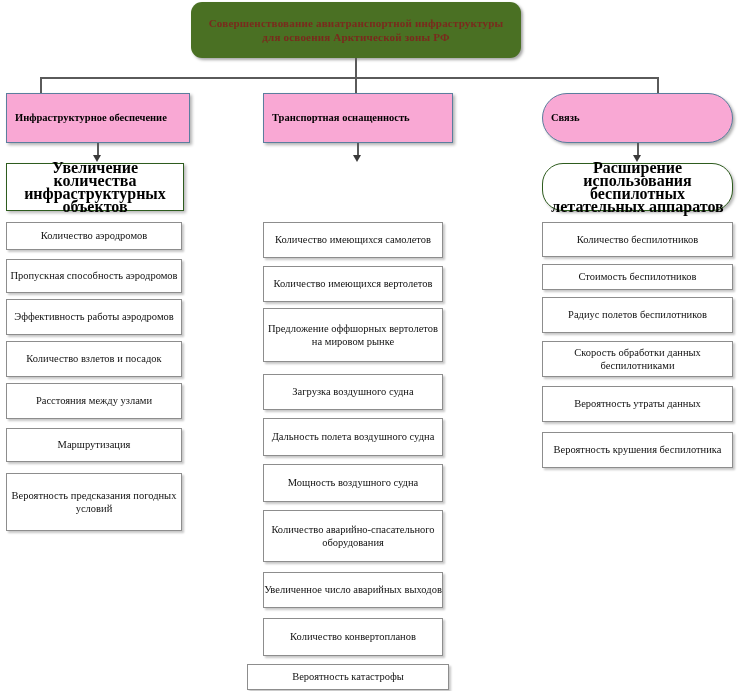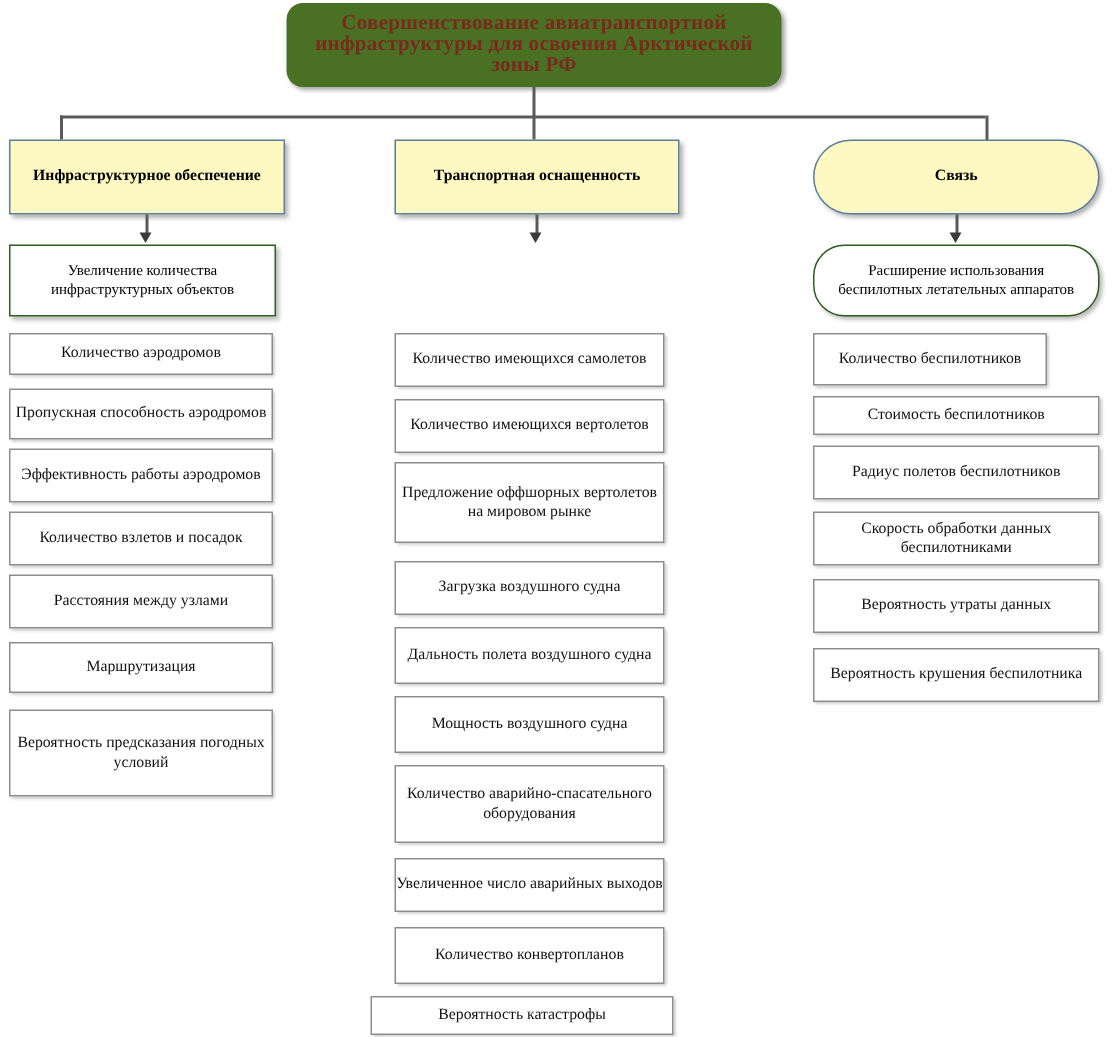--- a/index.html
+++ b/index.html
@@ -35,21 +35,21 @@
     box-shadow: 2px 2px 3px rgba(0,0,0,0.35);
     display: flex;
     align-items: center;
     justify-content: center;
     box-sizing: border-box;
     padding: 0 14px;
   }
   .root-box .txt {
     color: #7a2a1d;
     font-weight: bold;
-    font-size: 14px;
+    font-size: 11px;
     line-height: 14px;
     text-align: center;
     letter-spacing: .2px;
   }
 
   
   .conn {
     position: absolute;
     background: #5a5a5a;
   }
@@ -59,26 +59,26 @@
     position: absolute;
     width: 0; height: 0;
     border-left: 4.5px solid transparent;
     border-right: 4.5px solid transparent;
     border-top: 7px solid #3a3a3a;
   }
 
   
   .cat-box {
     position: absolute;
-    background: #fef9c3;
+    background: #f9a8d4;
     border: 1px solid #5b7e9e;
     box-shadow: 2px 2px 3px rgba(0,0,0,0.30);
     display: flex;
     align-items: center;
-    justify-content: center;
+    justify-content: flex-start;
     box-sizing: border-box;
     padding: 0 8px;
   }
   .cat-box .txt {
     font-weight: bold;
     font-size: 10.5px;
     line-height: 14px;
     text-align: center;
     color: #000;
   }
@@ -89,22 +89,22 @@
     background: #ffffff;
     border: 1.3px solid #2e5c1e;
     box-shadow: 2px 2px 3px rgba(0,0,0,0.28);
     display: flex;
     align-items: center;
     justify-content: center;
     box-sizing: border-box;
     padding: 0 7px;
   }
   .sub-box .txt {
-    font-weight: normal;
-    font-size: 10px;
+    font-weight: bold;
+    font-size: 16px;
     line-height: 13px;
     text-align: center;
     color: #000;
   }
 
   
   .item-box {
     position: absolute;
     background: #ffffff;
     border: 1px solid #8d8d8d;
@@ -213,21 +213,21 @@
   <div class="item-box" style="left:263px; top:572px; width:180px; height:36px;">
     <div class="txt">Увеличенное число аварийных выходов</div>
   </div>
   <div class="item-box" style="left:263px; top:618px; width:180px; height:38px;">
     <div class="txt">Количество конвертопланов</div>
   </div>
   <div class="item-box" style="left:247px; top:664px; width:202px; height:26px;">
     <div class="txt">Вероятность катастрофы</div>
   </div>
 
-  <div class="item-box" style="left:542px; top:222px; width:156px; height:35px;">
+  <div class="item-box" style="left:542px; top:222px; width:191px; height:35px;">
     <div class="txt">Количество беспилотников</div>
   </div>
   <div class="item-box" style="left:542px; top:264px; width:191px; height:26px;">
     <div class="txt">Стоимость беспилотников</div>
   </div>
   <div class="item-box" style="left:542px; top:297px; width:191px; height:36px;">
     <div class="txt">Радиус полетов беспилотников</div>
   </div>
   <div class="item-box" style="left:542px; top:341px; width:191px; height:36px;">
     <div class="txt">Скорость обработки данных беспилотниками</div>

